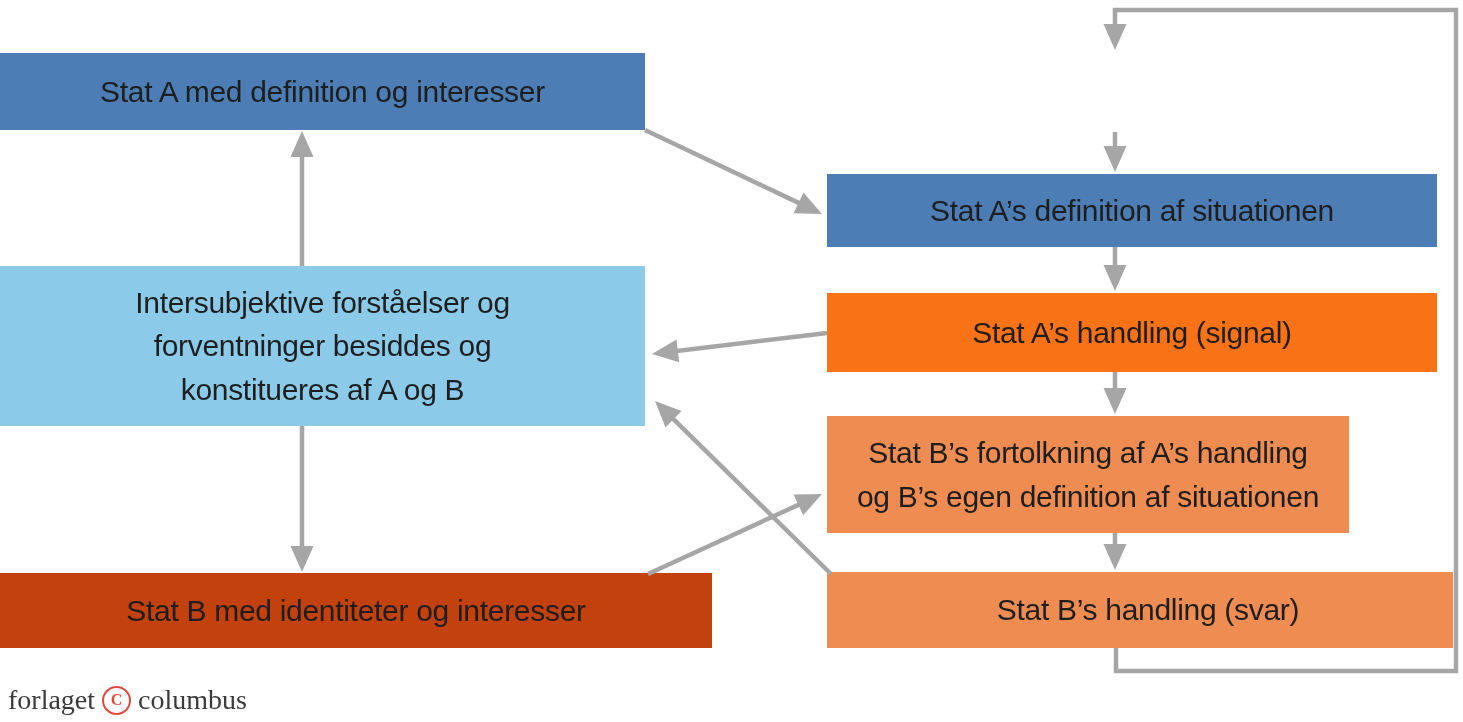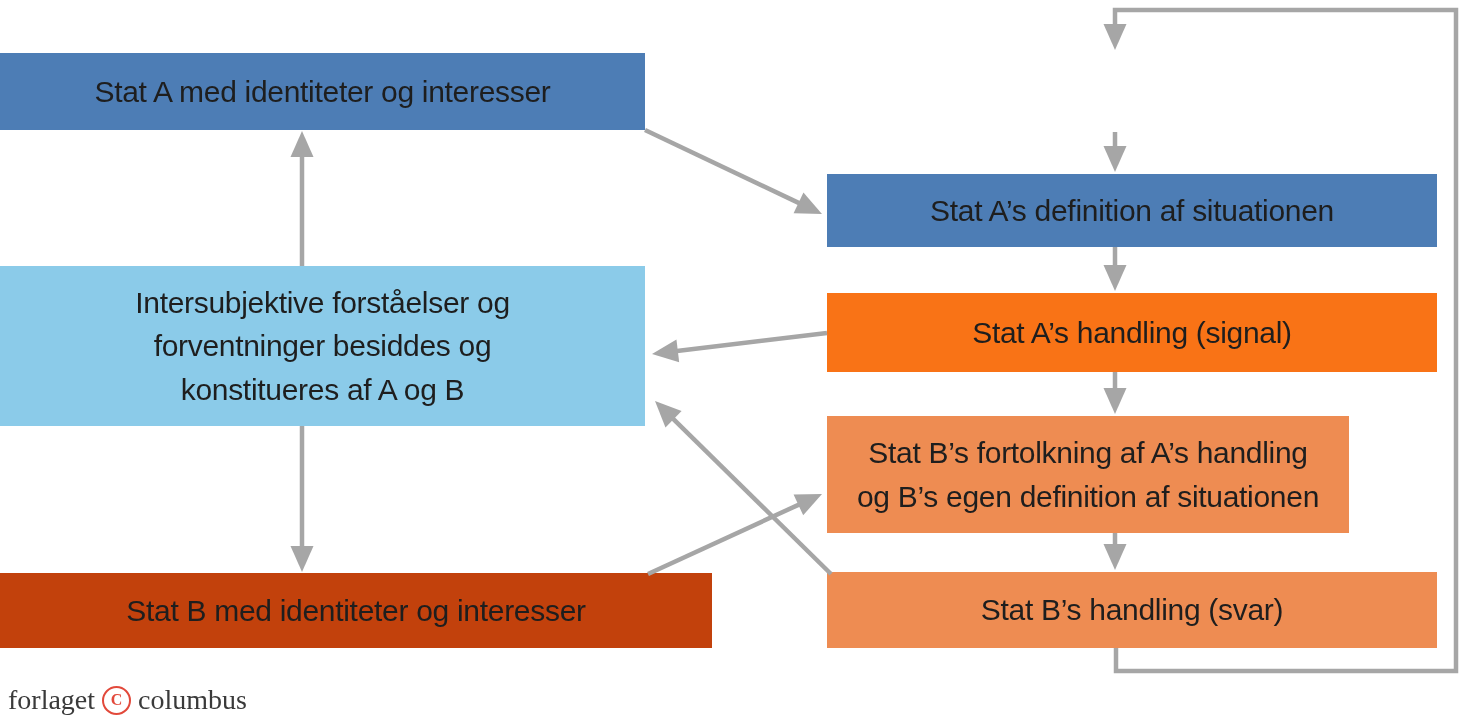--- a/index.html
+++ b/index.html
@@ -35,38 +35,38 @@
     display:flex;align-items:center;justify-content:center;
     font-size:16px;font-weight:bold;
     font-family:"Liberation Serif", serif;
   }
 </style>
 </head>
 <body>
 
 <div class="canvas">
 
-  <div class="node" style="left: 0px; top: 53px; width: 645px; height: 77px; background: rgb(77, 125, 181);">Stat A med identiteter og interesser</div>
+  <div class="node" style="left: 0px; top: 53px; width: 645px; height: 77px; background: rgb(77, 125, 181);">Stat A med definition og interesser</div>
 
   <div class="node" style="left: 0px; top: 266px; width: 645px; height: 160px; background: rgb(139, 203, 233);">
       <span>Intersubjektive forståelser og<br>forventninger besiddes og<br>konstitueres af A og B</span>
     </div>
 
   <div class="node" style="left: 0px; top: 573px; width: 712px; height: 75px; background: #c2410c;">Stat B med identiteter og interesser</div>
 
 
   <div class="node" style="left: 827px; top: 174px; width: 610px; height: 73px; background: rgb(77, 125, 181);">Stat A’s definition af situationen</div>
 
   <div class="node" style="left: 827px; top: 293px; width: 610px; height: 79px; background: #f97316;">Stat A’s handling (signal)</div>
 
   <div class="node" style="left: 827px; top: 416px; width: 522px; height: 117px; background: rgb(238, 140, 82);">
       <span>Stat B’s fortolkning af A’s handling<br>og B’s egen definition af situationen</span>
     </div>
 
-  <div class="node" style="left: 827px; top: 572px; width: 610px; height: 76px; background: rgb(238, 140, 82);">Stat B’s handling (svar)</div>
+  <div class="node" style="left: 827px; top: 572px; width: 610px; height: 76px; background: rgb(238, 140, 82); padding-left: 16px;">Stat B’s handling (svar)</div>
 
   <svg id="arrows" width="1463" height="722">
       <g>
         <polyline points="302,266 302,154" fill="none" stroke="#a6a6a6" stroke-width="4.5"></polyline>
         <polygon points="302,131 313.5,157 290.5,157" fill="#a6a6a6"></polygon>
       </g>
       <g>
         <polyline points="302,426 302,549" fill="none" stroke="#a6a6a6" stroke-width="4.5"></polyline>
         <polygon points="302,572 290.5,546 313.5,546" fill="#a6a6a6"></polygon>
       </g>

